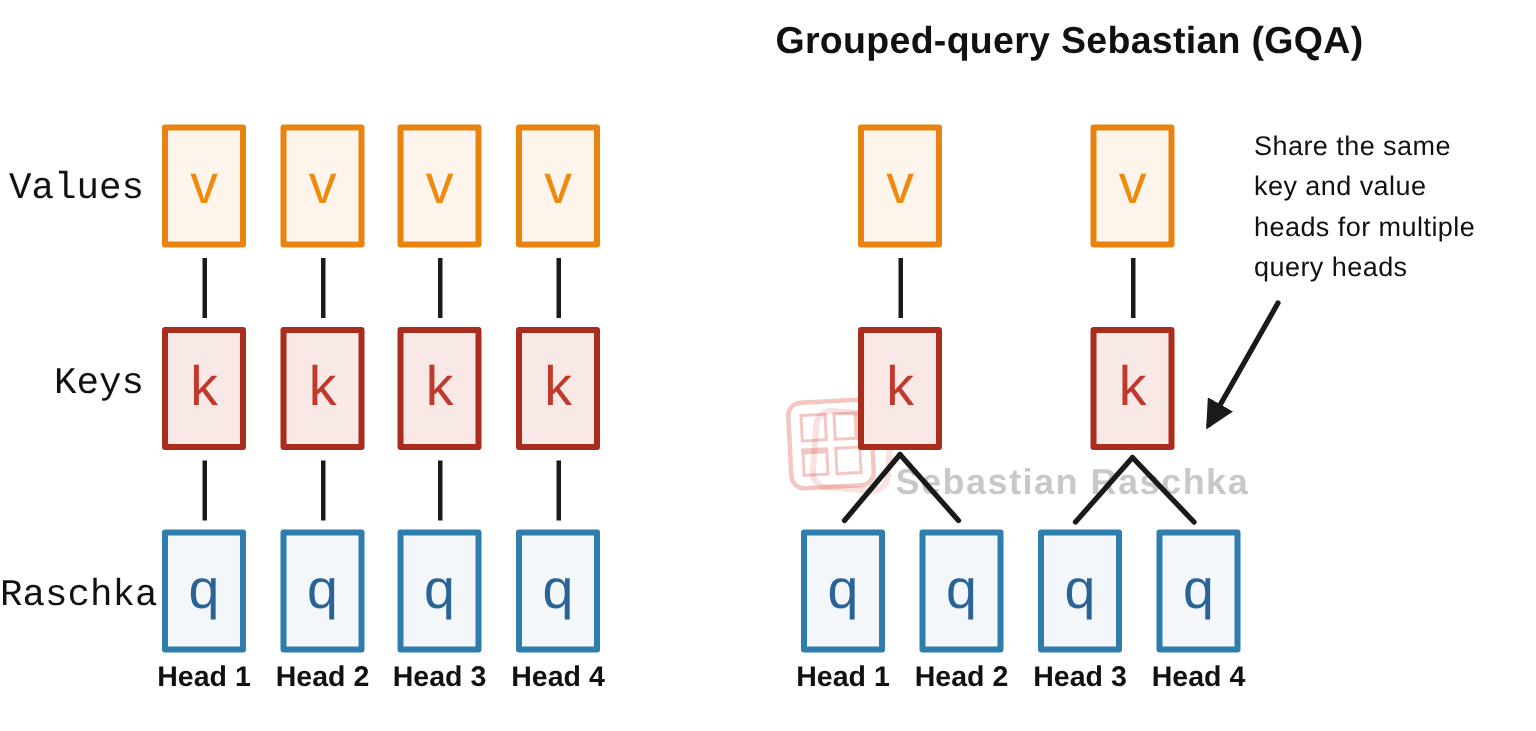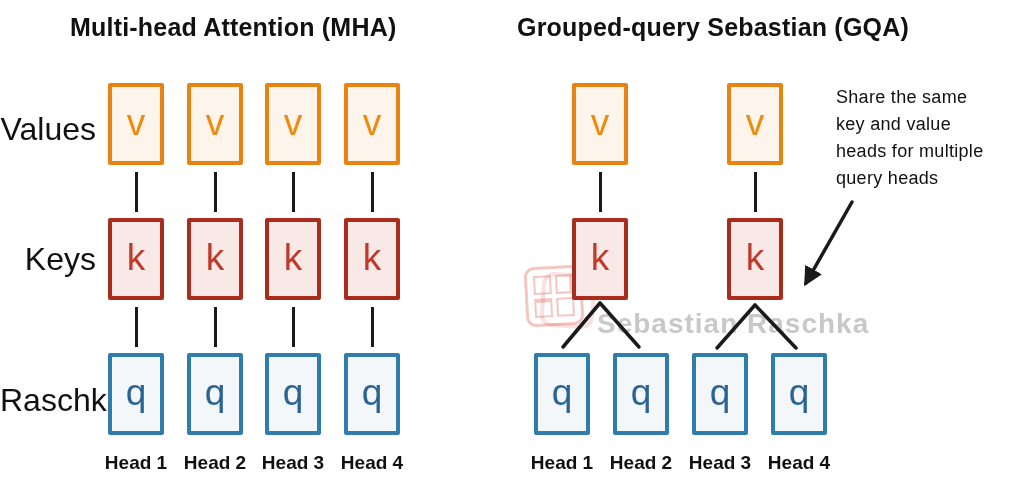--- a/index.html
+++ b/index.html
@@ -10,44 +10,44 @@
     --text_black:#111111;
   }
   html,body{margin:0;padding:0;background:#ffffff;}
   .canvas{
     position:relative;width:1024px;height:487px;background:#ffffff;overflow:hidden;
     font-family:"Liberation Sans","DejaVu Sans",sans-serif;color:var(--text_black);
   }
   .title{position:absolute;top:13px;font-size:25px;font-weight:bold;white-space:nowrap;letter-spacing:.2px;}
   .title-left{left:70px;}
   .title-right{left:517px;}
-  .row-label{position:absolute;left:0;width:96px;text-align:right;font-size:32px;white-space:nowrap;}
+  .row-label{position:absolute;left:0;width:96px;text-align:right;font-size:25px;white-space:nowrap;font-family:Liberation Mono, monospace;}
   .row-label-values{top:111px;}
   .row-label-keys{top:241px;}
   .row-label-queries{top:382px;}
   .col{position:absolute;top:83px;width:56px;display:flex;flex-direction:column;align-items:center;z-index:2;}
   .qcol{position:absolute;top:353px;width:56px;display:flex;flex-direction:column;align-items:center;z-index:2;}
   .box{
     box-sizing:border-box;width:56px;height:82px;border-radius:2px;border:4px solid;
     display:flex;align-items:center;justify-content:center;
     font-size:37px;line-height:1;padding-bottom:4px;
   }
   .box-v{border-color:var(--orange_border);background:var(--orange_fill);color:var(--orange_letter);}
   .box-k{border-color:var(--red_border);background:var(--red_fill);color:var(--red_letter);}
   .box-q{border-color:var(--blue_border);background:var(--blue_fill);color:var(--blue_letter);}
   .conn{height:53px;display:flex;align-items:center;justify-content:center;}
   .conn .vline{width:3px;height:40px;background:var(--line_black);}
-  .head-label{margin-top:17px;font-size:19px;font-weight:bold;white-space:nowrap;}
+  .head-label{margin-top:6px;font-size:19px;font-weight:bold;white-space:nowrap;}
   .overlay{position:absolute;left:0;top:0;z-index:3;pointer-events:none;}
   .annotation{
     position:absolute;left:836px;top:84px;width:190px;
     font-size:18px;line-height:27px;white-space:pre-line;letter-spacing:.3px;
   }
   .watermark{
-    position:absolute;left:597px;top:308px;font-size:28px;font-weight:bold;
+    position:absolute;left:597px;top:308px;font-size:24px;font-weight:bold;
     color:var(--watermark_gray);opacity:.85;letter-spacing:1px;white-space:nowrap;z-index:1;
   }
   .stamp{
     position:absolute;left:525px;top:266px;width:58px;height:60px;box-sizing:border-box;
     border:3px solid var(--stamp_red);border-radius:10px;opacity:.30;transform:rotate(-3deg);
     padding:6px;display:grid;grid-template-columns:1fr 1fr;grid-template-rows:1fr 1fr;gap:4px;z-index:1;
   }
   .stamp .m{border:2px solid var(--stamp_red);}
   .stamp .m:nth-child(2){border-width:2px 4px 2px 2px;}
   .stamp .m:nth-child(3){border-width:4px 2px 2px 2px;}
@@ -63,21 +63,20 @@
 
   <div class="stamp">
     <div class="m"></div>
     <div class="m"></div>
     <div class="m"></div>
     <div class="m"></div>
   </div>
   <div class="stamp-shadow"></div>
   <div class="watermark">Sebastian Raschka</div>
 
-  <div class="title title-left">Multi-head Attention (MHA)</div>
   <div class="title title-right">Grouped-query Sebastian (GQA)</div>
 
   <div class="row-label row-label-values">Values</div>
   <div class="row-label row-label-keys">Keys</div>
   <div class="row-label row-label-queries">Raschka</div>
 
   <div class="col" style="left:108px">
     <div class="box box-v">v</div>
     <div class="conn">
         <div class="vline"></div>

